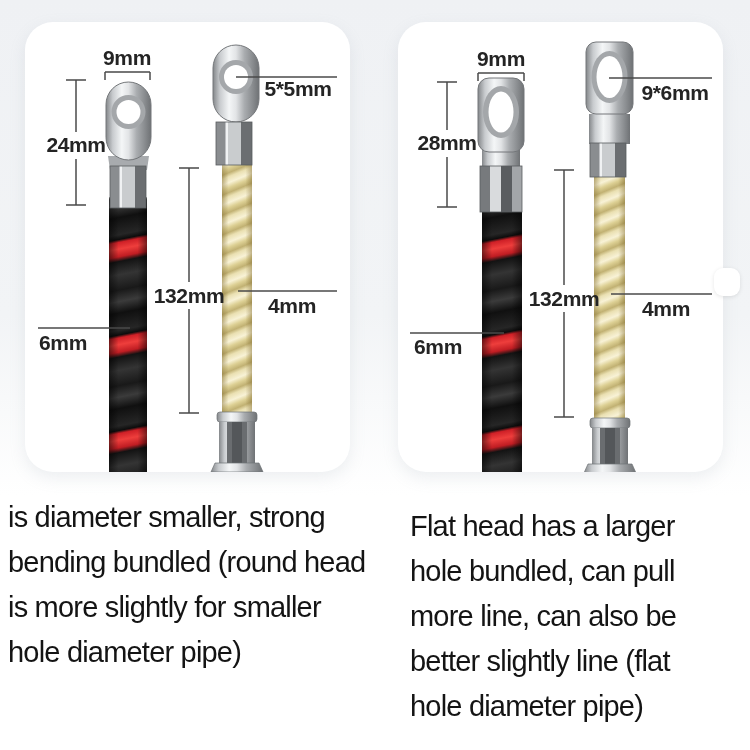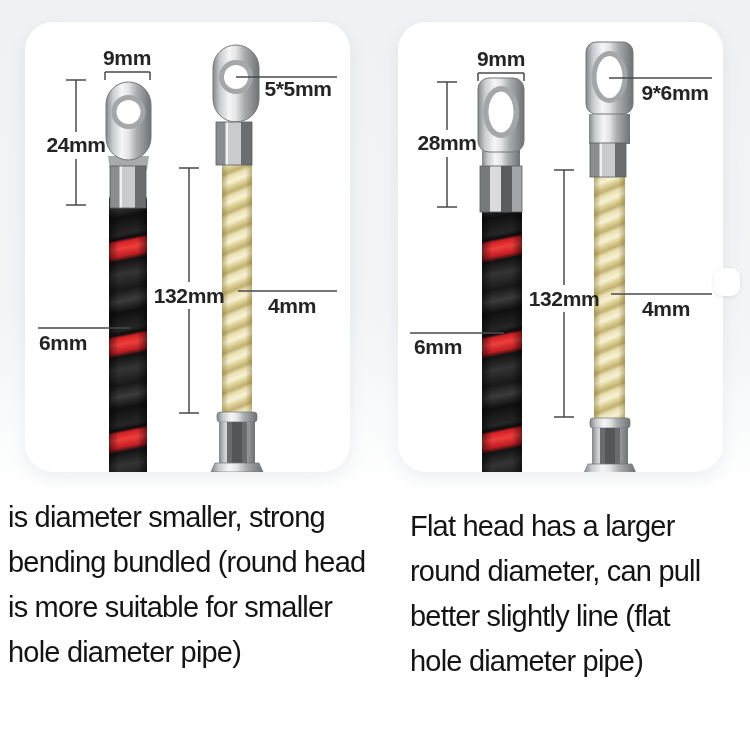--- a/index.html
+++ b/index.html
@@ -258,24 +258,25 @@
       <text x="268" y="294" text-anchor="middle">4mm</text>
       <text x="40" y="332" text-anchor="middle">6mm</text>
     </svg>
   </div>
 
   <div class="edge-tab"></div>
 
   <div class="caption caption-left">
     <div>is diameter smaller, strong</div>
     <div>bending bundled (round head</div>
-    <div>is more suitable for smaller</div>
+    <div>is more slightly for smaller</div>
     <div>hole diameter pipe)</div>
   </div>
 
   <div class="caption caption-right">
     <div>Flat head has a larger</div>
-    <div>round diameter, can pull</div>
+    <div>hole bundled, can pull</div>
+    <div>more line, can also be</div>
     <div>better slightly line (flat</div>
     <div>hole diameter pipe)</div>
   </div>
 
 </div>
 
 </body></html>

